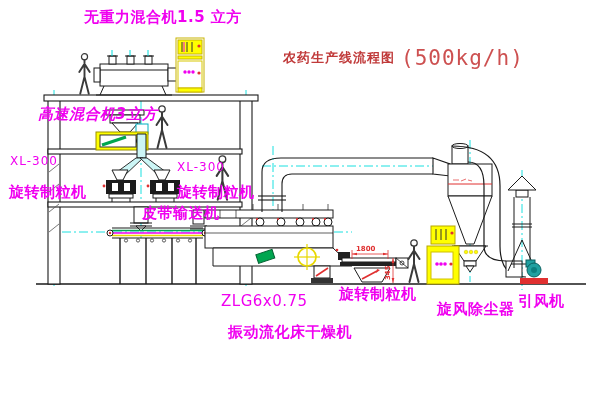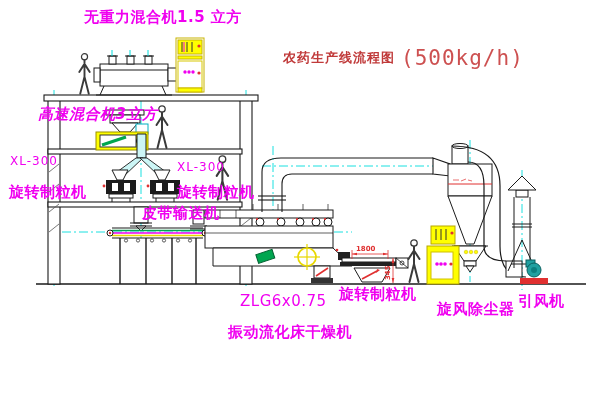--- a/index.html
+++ b/index.html
@@ -1,21 +1,21 @@
 <!DOCTYPE html>
 <html><head>
 <meta charset="utf-8">
 <style>
   html,body{margin:0;padding:0;background:#fff;}
   #stage{position:relative;width:600px;height:403px;background:#ffffff;overflow:hidden;
          font-family:"DejaVu Sans",sans-serif;}
   .lbl{position:absolute;color:#f000f0;font-size:15px;line-height:1;white-space:nowrap;
        font-weight:bold;letter-spacing:0.5px;}
   .lbl-big{font-size:12px;font-weight:500;letter-spacing:1px;}
-  .lbl-model{font-size:15px;font-weight:500;letter-spacing:0.5px;margin-left:19px;}
+  .lbl-model{font-size:15px;font-weight:500;letter-spacing:0.5px;}
   .dim{position:absolute;color:#e03030;font-size:7px;line-height:1;font-weight:bold;white-space:nowrap;}
   .dim-rot{transform:rotate(-90deg);transform-origin:left top;}
   #title{position:absolute;left:283px;top:46px;display:flex;align-items:center;gap:6px;white-space:nowrap;}
   #title .t-zh{color:#c03a3a;font-size:13px;font-weight:bold;letter-spacing:1px;}
   #title .t-cap{color:#cd5050;font-size:21px;font-weight:400;letter-spacing:1px;
                 font-family:"DejaVu Sans Mono",monospace;text-align:center;}
   svg{position:absolute;left:0;top:0;}
 </style>
 </head>
 <body>

